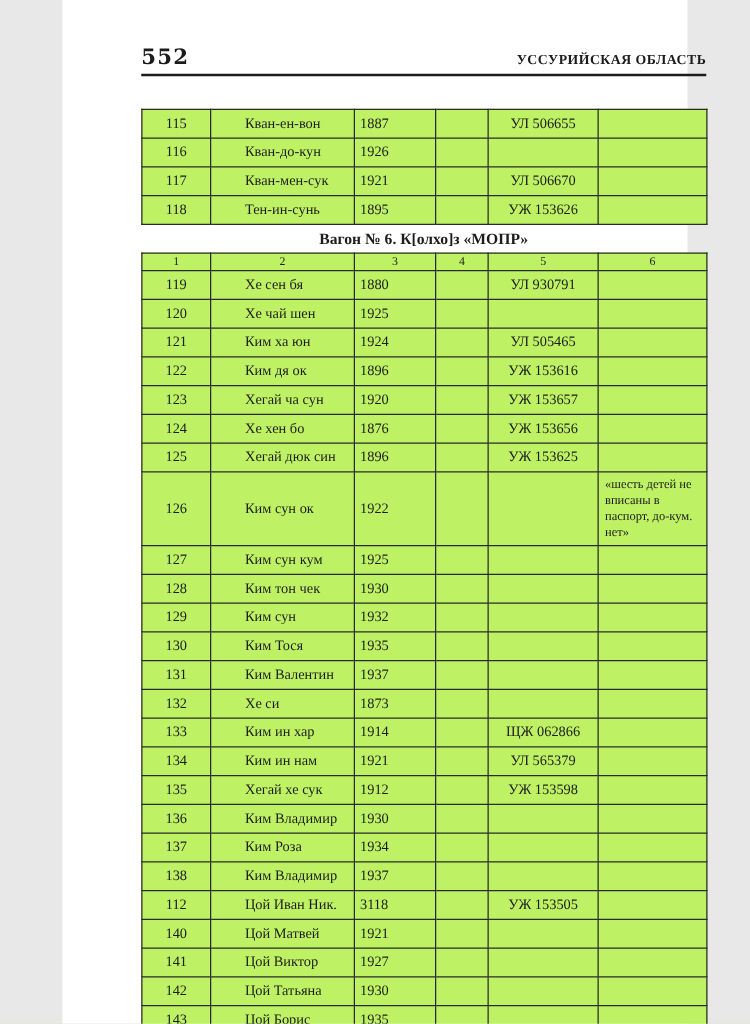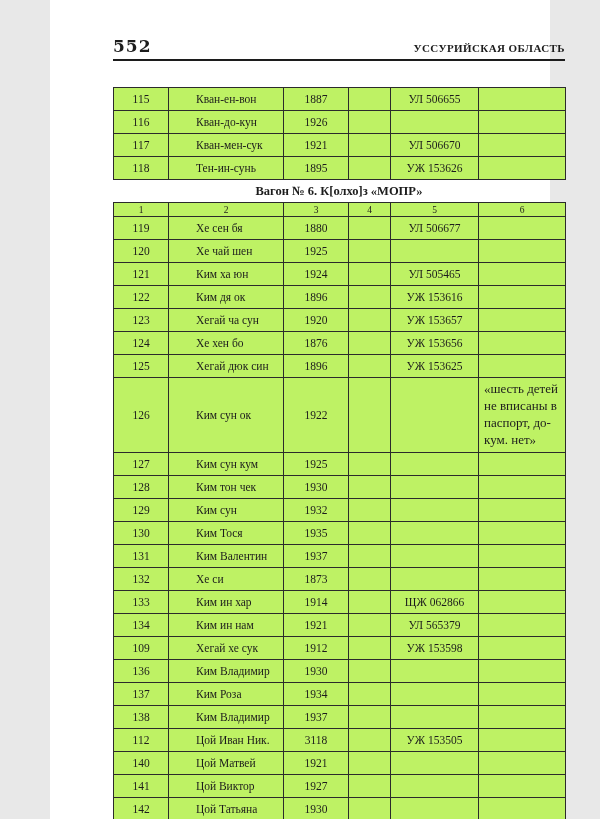--- a/index.html
+++ b/index.html
@@ -15,24 +15,24 @@
   }
   .page-number { font-weight:bold; font-size:17px; letter-spacing:1px; font-family:"DejaVu Serif", serif; }
   .running-title { font-weight:bold; font-size:11px; letter-spacing:0.4px; padding-bottom:2px; }
   table { border-collapse:collapse; width:452px; table-layout:fixed; background:#bef264; }
   table.cont { margin-top:26px; }
   td, th { border:1px solid #2b2b2b; font-size:11.5px; font-weight:normal;
            padding:2px 4px; height:16px; overflow:hidden; vertical-align:middle; }
   th { font-size:9.5px; height:11px; text-align:center; padding:1px 2px; }
   td.c1 { text-align:center; }
   td.c2 { text-align:left; padding-left:27px; }
-  td.c3 { text-align:center; }
+  td.c3 { }
   td.c4 { text-align:center; }
   td.c5 { text-align:center; }
-  td.c6 { text-align:left; font-size:13px; line-height:1.3; padding:3px 5px; vertical-align:top; }
+  td.c6 { text-align:left; font-size:10px; line-height:1.3; padding:3px 5px; vertical-align:top; }
   .section-title {
     width:452px; text-align:center; font-weight:bold; font-size:12.5px;
     margin:4px 0 3px 0;
   }
 </style>
 </head>
 <body>
 
 <div class="page">
 
@@ -106,21 +106,21 @@
           <th>5</th>
           <th>6</th>
         </tr>
     </thead>
     <tbody id="t2body">
         <tr>
           <td class="c1">119</td>
           <td class="c2">Хе сен бя</td>
           <td class="c3">1880</td>
           <td class="c4"></td>
-          <td class="c5">УЛ 506677</td>
+          <td class="c5">УЛ 930791</td>
           <td class="c6"></td>
         </tr>
         <tr>
           <td class="c1">120</td>
           <td class="c2">Хе чай шен</td>
           <td class="c3">1925</td>
           <td class="c4"></td>
           <td class="c5"></td>
           <td class="c6"></td>
         </tr>
@@ -230,21 +230,21 @@
         </tr>
         <tr>
           <td class="c1">134</td>
           <td class="c2">Ким ин нам</td>
           <td class="c3">1921</td>
           <td class="c4"></td>
           <td class="c5">УЛ 565379</td>
           <td class="c6"></td>
         </tr>
         <tr>
-          <td class="c1">109</td>
+          <td class="c1">135</td>
           <td class="c2">Хегай хе сук</td>
           <td class="c3">1912</td>
           <td class="c4"></td>
           <td class="c5">УЖ 153598</td>
           <td class="c6"></td>
         </tr>
         <tr>
           <td class="c1">136</td>
           <td class="c2">Ким Владимир</td>
           <td class="c3">1930</td>

